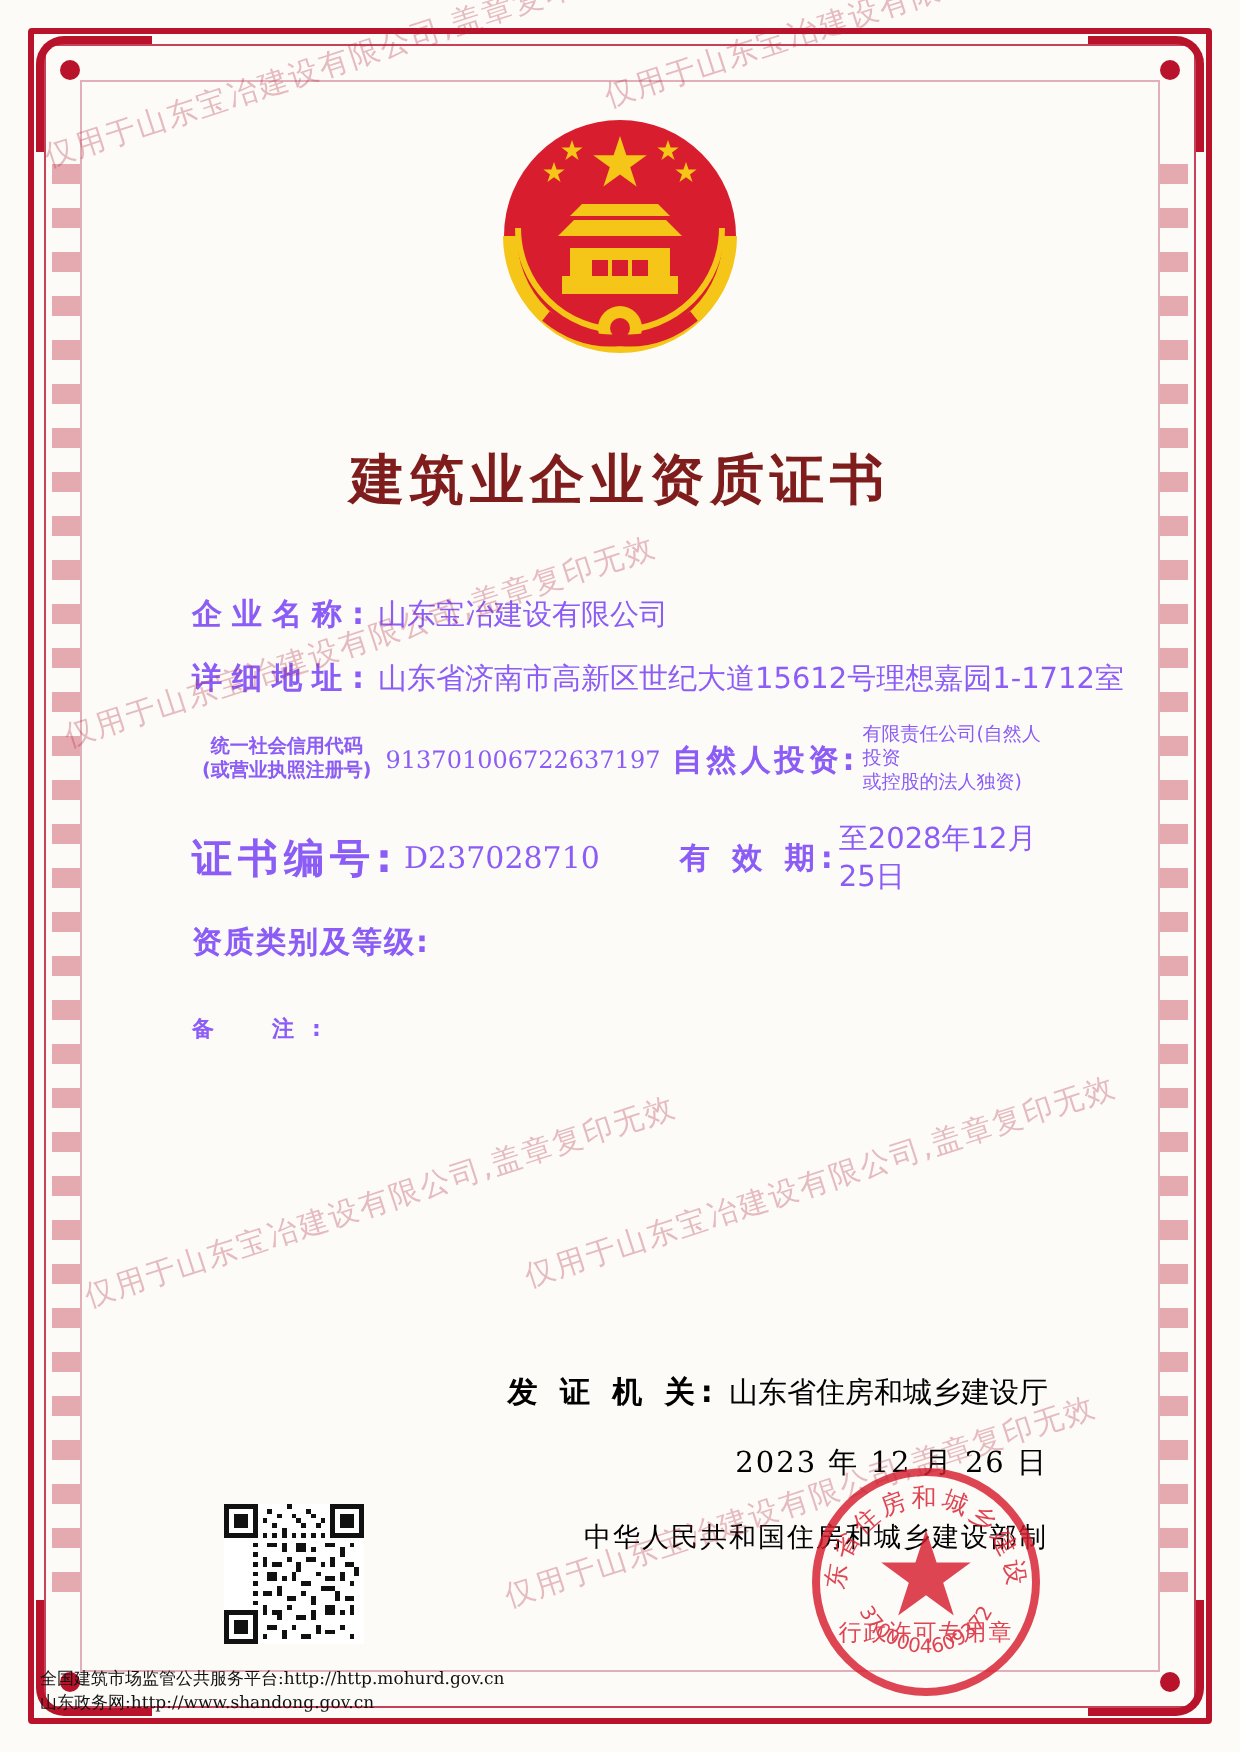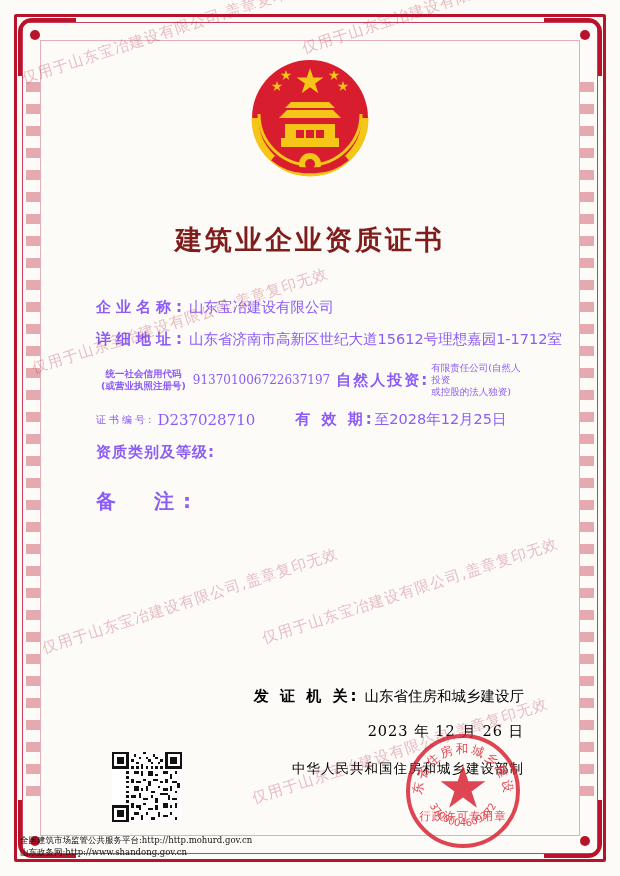--- a/index.html
+++ b/index.html
@@ -161,42 +161,42 @@
     line-height: 12px;
     margin-left: 2px;
     width: 112px;
   }
 
   .row-cert {
     display: flex;
     align-items: center;
     margin-bottom: 14px;
   }
-  .cert-lbl { font-weight: normal; font-size: 10px; letter-spacing: 3px; white-space: nowrap; text-align: center; }
+  .cert-lbl { font-weight: bold; font-size: 20px; letter-spacing: 3px; white-space: nowrap; text-align: center; }
   .cert-val { font-family: "DejaVu Serif", "Liberation Serif", serif; font-size: 15px; margin-left: 3px; }
   .valid-lbl { font-weight: bold; font-size: 15px; letter-spacing: 3px; margin-left: 40px; white-space: nowrap; }
   .valid-val { font-size: 14.5px; }
 
   .qual-head {
     font-weight: bold;
     font-size: 15px;
     letter-spacing: 1px;
     margin-top: 6px;
     margin-bottom: 6px;
   }
   .qual-body {
     font-size: 13.5px;
     line-height: 21px;
     width: 420px;
     text-align: justify;
   }
   .remark {
     margin-top: 26px;
     font-weight: bold;
-    font-size: 20px;
+    font-size: 11px;
     letter-spacing: 9px;
   }
 
   
   .issuer {
     position: absolute;
     right: 96px;
     top: 686px;
     text-align: left;
     white-space: nowrap;

